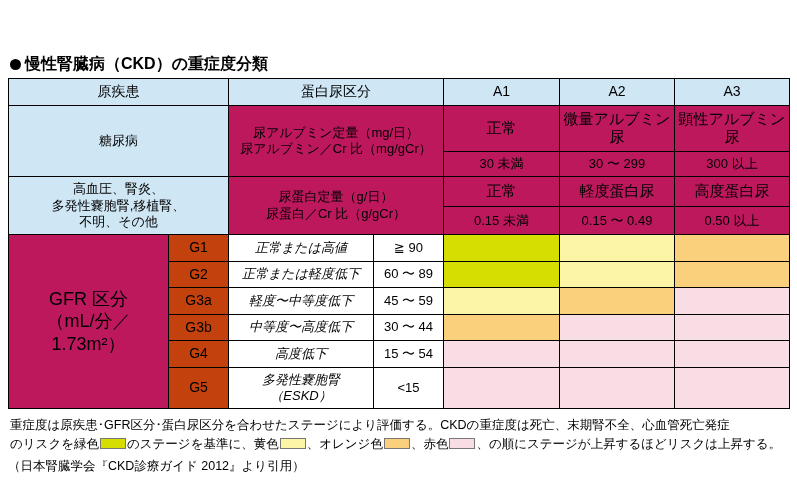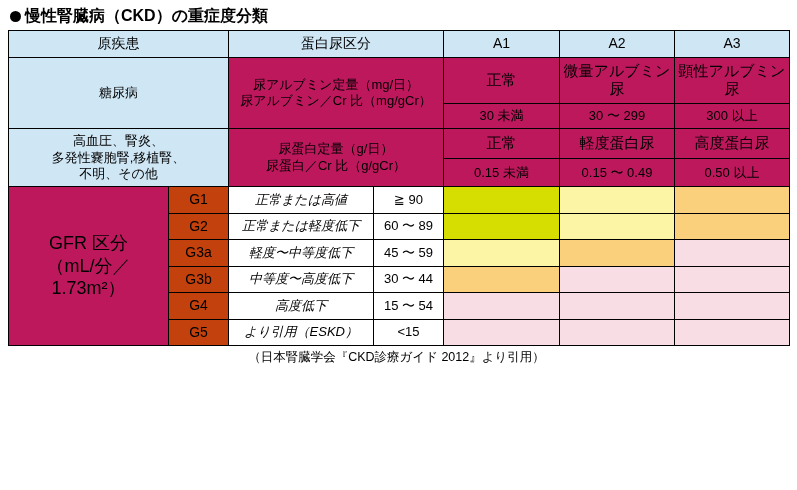--- a/index.html
+++ b/index.html
@@ -7,21 +7,21 @@
     margin: 0; padding: 0;
     background: #ffffff;
   }
   body {
     width: 797px; height: 490px;
     font-family: "Liberation Sans", "DejaVu Sans", sans-serif;
     color: #000;
     position: relative;
     overflow: hidden;
   }
-  .page { padding: 6px 8px 0 8px; }
+  .page { padding: 6px 8px 0 8px; margin-top: 48px; }
 
   
   .title-row {
     display: flex;
     align-items: center;
     gap: 4px;
     margin: 2px 0 6px 2px;
   }
   .bullet {
     width: 11px; height: 11px;
@@ -100,21 +100,21 @@
     padding: 0 2px;
   }
   .swatch {
     display: inline-block;
     width: 26px; height: 11px;
     border: 1px solid #777;
     vertical-align: -1px;
     margin: 0 1px;
   }
   .credit {
-    text-align: center;
+    text-align: left;
     font-size: 12.5px;
     margin-top: 3px;
     padding-right: 4px;
   }
 </style>
 </head>
 <body>
 
 <div class="page">
 
@@ -229,25 +229,29 @@
       <tr>
         <td class="gfr-stage">G4</td>
         <td class="gfr-desc">高度低下</td>
         <td class="gfr-val">15 〜 54</td>
         <td class="pink"></td>
         <td class="pink"></td>
         <td class="pink"></td>
       </tr>
       <tr>
         <td class="gfr-stage">G5</td>
-        <td class="gfr-desc">より引用（ESKD）</td>
+        <td class="gfr-desc">多発性嚢胞腎（ESKD）</td>
         <td class="gfr-val">&lt;15</td>
         <td class="pink"></td>
         <td class="pink"></td>
         <td class="pink"></td>
       </tr>
     </tbody>
   </table>
 
+  <div class="footnote">
+    <span>重症度は原疾患･GFR区分･蛋白尿区分を合わせたステージにより評価する。CKDの重症度は死亡、末期腎不全、心血管死亡発症</span><br>
+    <span>のリスクを緑色</span><span class="swatch green"></span><span>のステージを基準に、黄色</span><span class="swatch yellow"></span><span>、オレンジ色</span><span class="swatch orange"></span><span>、赤色</span><span class="swatch pink"></span><span>、の順にステージが上昇するほどリスクは上昇する。</span>
+  </div>
 
   <div class="credit">（日本腎臓学会『CKD診療ガイド 2012』より引用）</div>
 
 </div>
 
 </body></html>

